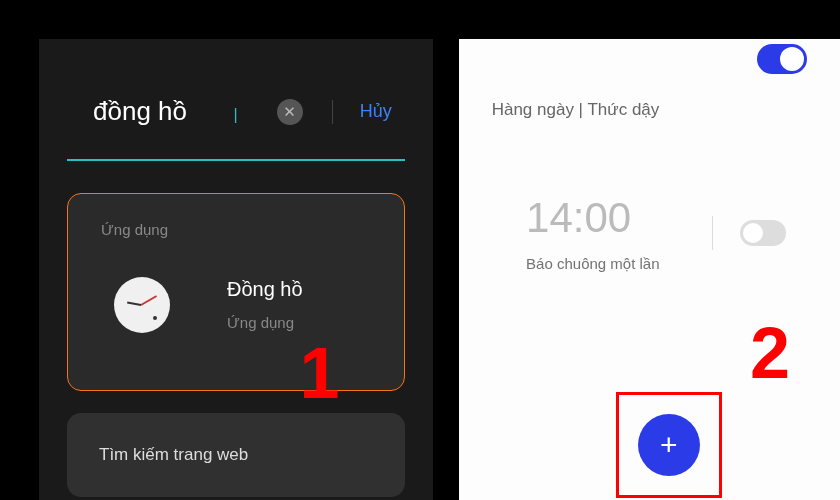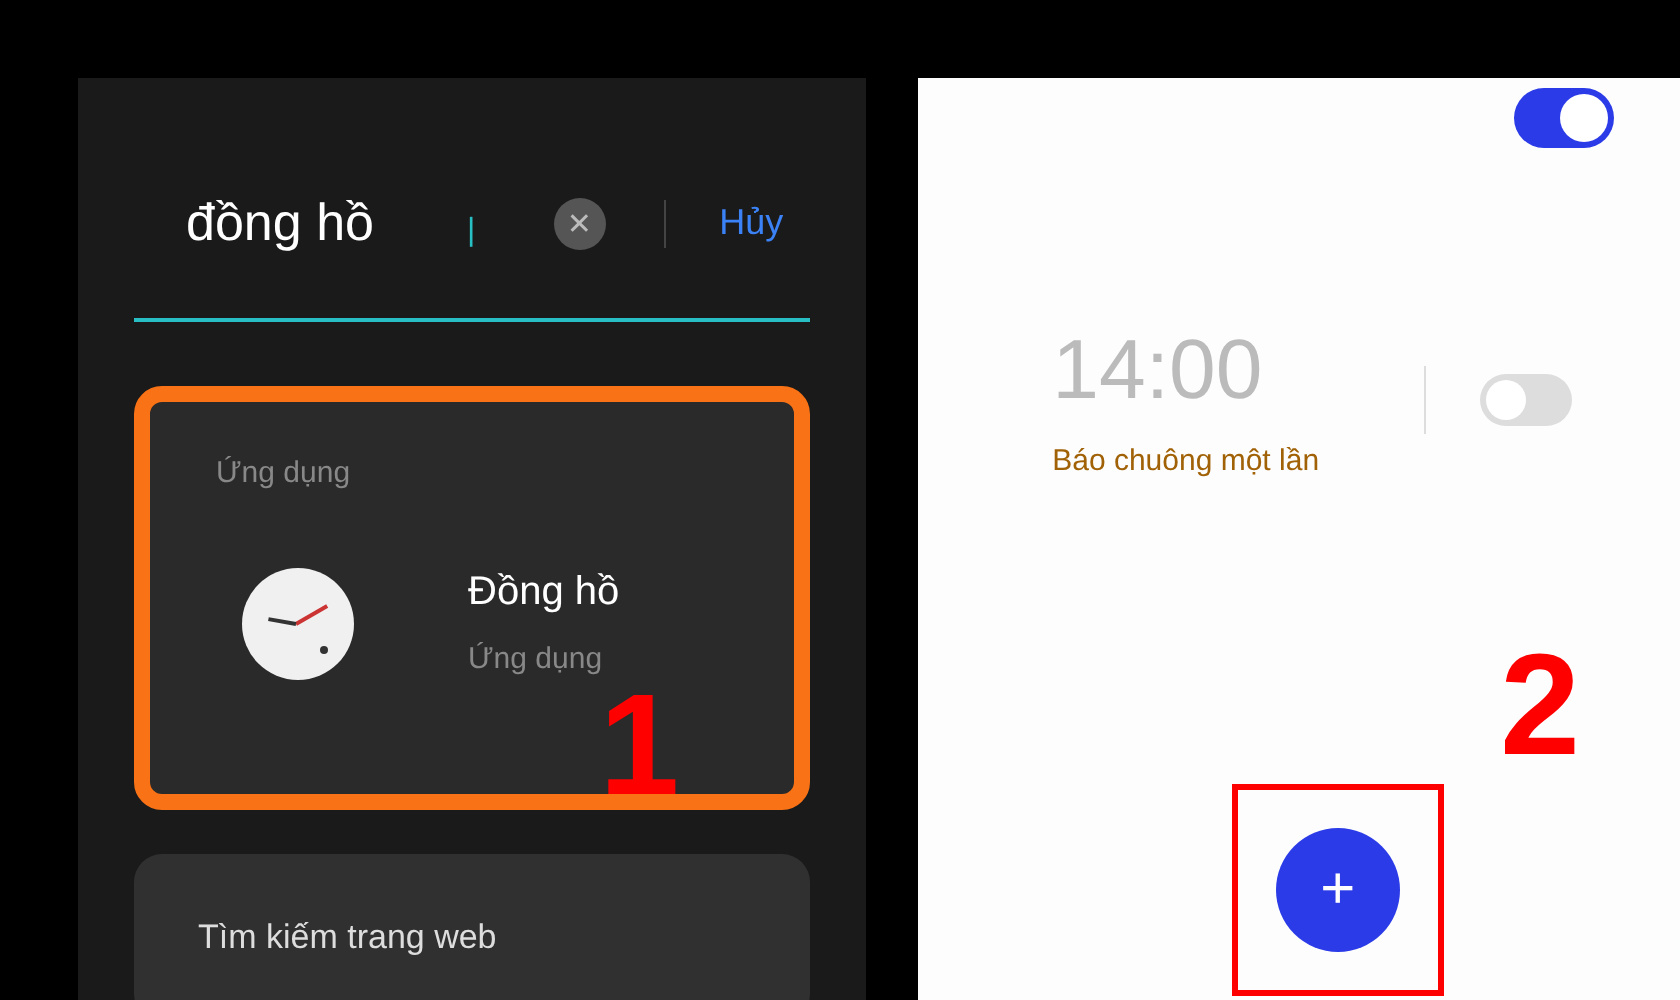--- a/index.html
+++ b/index.html
@@ -9,21 +9,21 @@
     .right-panel { width: 420px; height: 500px; background: #fdfdfd; position: relative; padding: 0 20px; }
     
     
     .search-bar { display: flex; align-items: center; padding: 18px 0 6px 0; border-bottom: 2px solid #28bfc4; }
     .search-input { flex: 1; background: transparent; border: none; color: #fff; font-size: 26px; font-weight: 400; outline: none; }
     .search-cursor { color: #28bfc4; font-weight: 300; }
     .clear-btn { width: 26px; height: 26px; border-radius: 50%; background: #555; display: flex; align-items: center; justify-content: center; color: #bbb; font-size: 15px; margin-right: 16px; }
     .sep { width: 1px; height: 24px; background: #444; margin-right: 14px; }
     .cancel-txt { color: #3b82f6; font-size: 18px; font-weight: 500; }
     
-    .result-box { margin-top: 32px; background: #2a2a2a; border-radius: 14px; padding: 14px 20px 20px 20px; border: 8px solid #f97316; }
+    .result-box { margin-top: 32px; background: #2a2a2a; border-radius: 14px; padding: 14px 20px 20px 20px; border: 1px solid #f97316; }
     .section-label { color: #888; font-size: 15px; margin-bottom: 14px; }
     .app-row { display: flex; align-items: center; gap: 18px; }
     .clock-icon { width: 56px; height: 56px; border-radius: 50%; background: #f0f0f0; position: relative; }
     .clock-icon::before, .clock-icon::after { content: ''; position: absolute; left: 50%; top: 50%; transform-origin: left center; height: 2px; }
     .clock-icon::before { width: 18px; background: #c33; transform: translate(-1px, -1px) rotate(-30deg); }
     .clock-icon::after { width: 14px; background: #333; transform: translate(-1px, -1px) rotate(190deg); }
     .clock-dot { position: absolute; left: 50%; top: 50%; width: 4px; height: 4px; background: #333; border-radius: 50%; transform: translate(-50%, -50%); }
     .app-name { color: #fff; font-size: 20px; font-weight: 500; }
     .app-sub { color: #888; font-size: 15px; margin-top: 3px; }
     
@@ -34,21 +34,21 @@
     .n2 { right: 50px; top: 260px; }
     
     
     .alarm-top { padding-top: 0; display: flex; align-items: center; justify-content: space-between; }
     .toggle-on { width: 50px; height: 30px; background: #2b3be8; border-radius: 15px; position: relative; margin-top: -8px; }
     .toggle-on::after { content: ''; position: absolute; right: 3px; top: 3px; width: 24px; height: 24px; background: #fff; border-radius: 50%; }
     .alarm-desc { color: #666; font-size: 17px; margin-top: 12px; }
     
     .alarm-card { margin-top: 48px; display: flex; align-items: center; justify-content: center; }
     .alarm-time2 { font-size: 42px; font-weight: 300; color: #bbb; }
-    .alarm-desc2 { color: #a16207; font-size: 15px; margin-top: 6px; }
+    .alarm-desc2 { color: #737373; font-size: 15px; margin-top: 6px; }
     .toggle-off { width: 46px; height: 26px; background: #ddd; border-radius: 13px; position: relative; }
     .toggle-off::after { content: ''; position: absolute; left: 3px; top: 3px; width: 20px; height: 20px; background: #fff; border-radius: 50%; }
     .divider-off { width: 1px; height: 34px; background: #ddd; margin-right: 14px; }
     
     .fab-wrap { position: absolute; left: 50%; bottom: 28px; transform: translateX(-50%); border: 3px solid #ff0000; padding: 6px; }
     .fab { width: 62px; height: 62px; border-radius: 50%; background: #2b3be8; display: flex; align-items: center; justify-content: center; color: #fff; font-size: 30px; font-weight: 300; }
   </style>
 </head>
 <body>
 
@@ -79,20 +79,21 @@
   <div class="web-box">Tìm kiếm trang web</div>
 
   <div class="step-num n1">1</div>
 </div>
 
 <div class="right-panel">
   <div class="alarm-top">
     <div style="flex:1;"></div>
     <div class="toggle-on"></div>
   </div>
+  <div class="alarm-desc">Hàng ngày | Thức dậy</div>
 
   <div class="alarm-card">
     <div>
       <div class="alarm-time2">14:00</div>
       <div class="alarm-desc2">Báo chuông một lần</div>
     </div>
     <div style="display:flex; align-items:center;">
       <div class="divider-off"></div>
       <div class="toggle-off"></div>
     </div>

